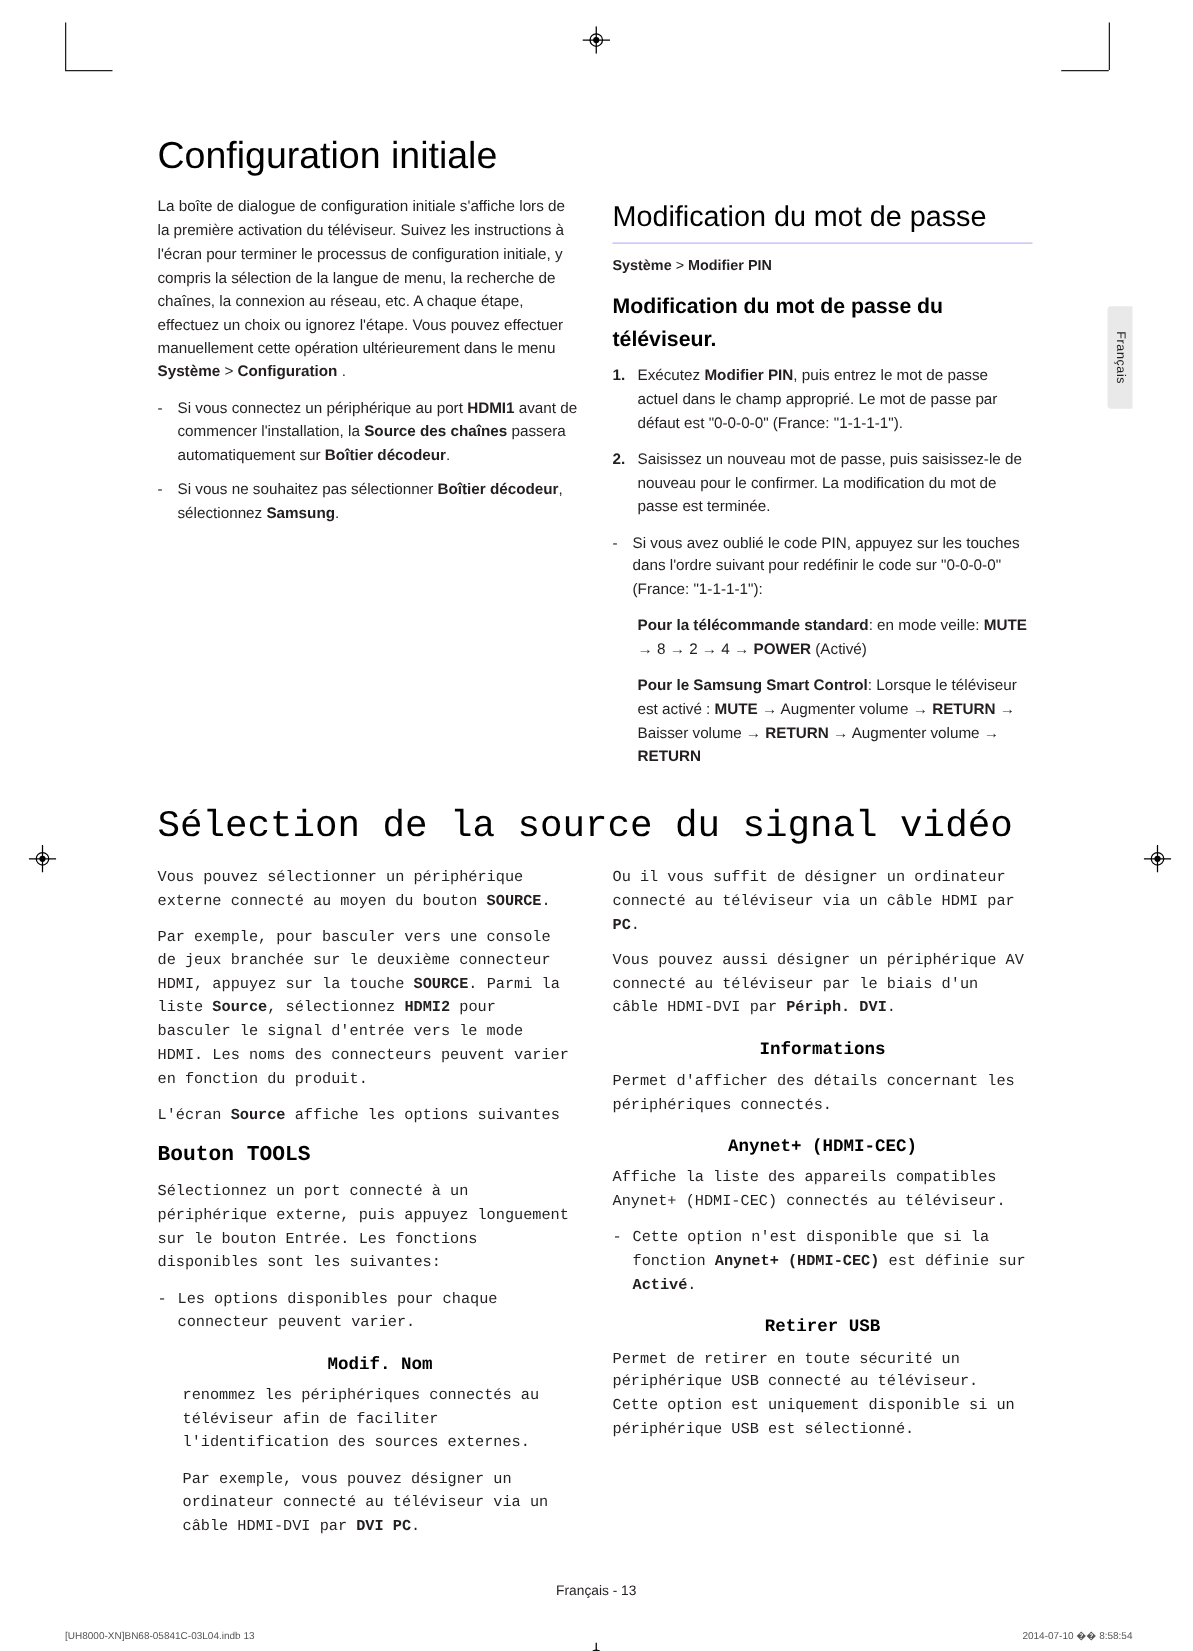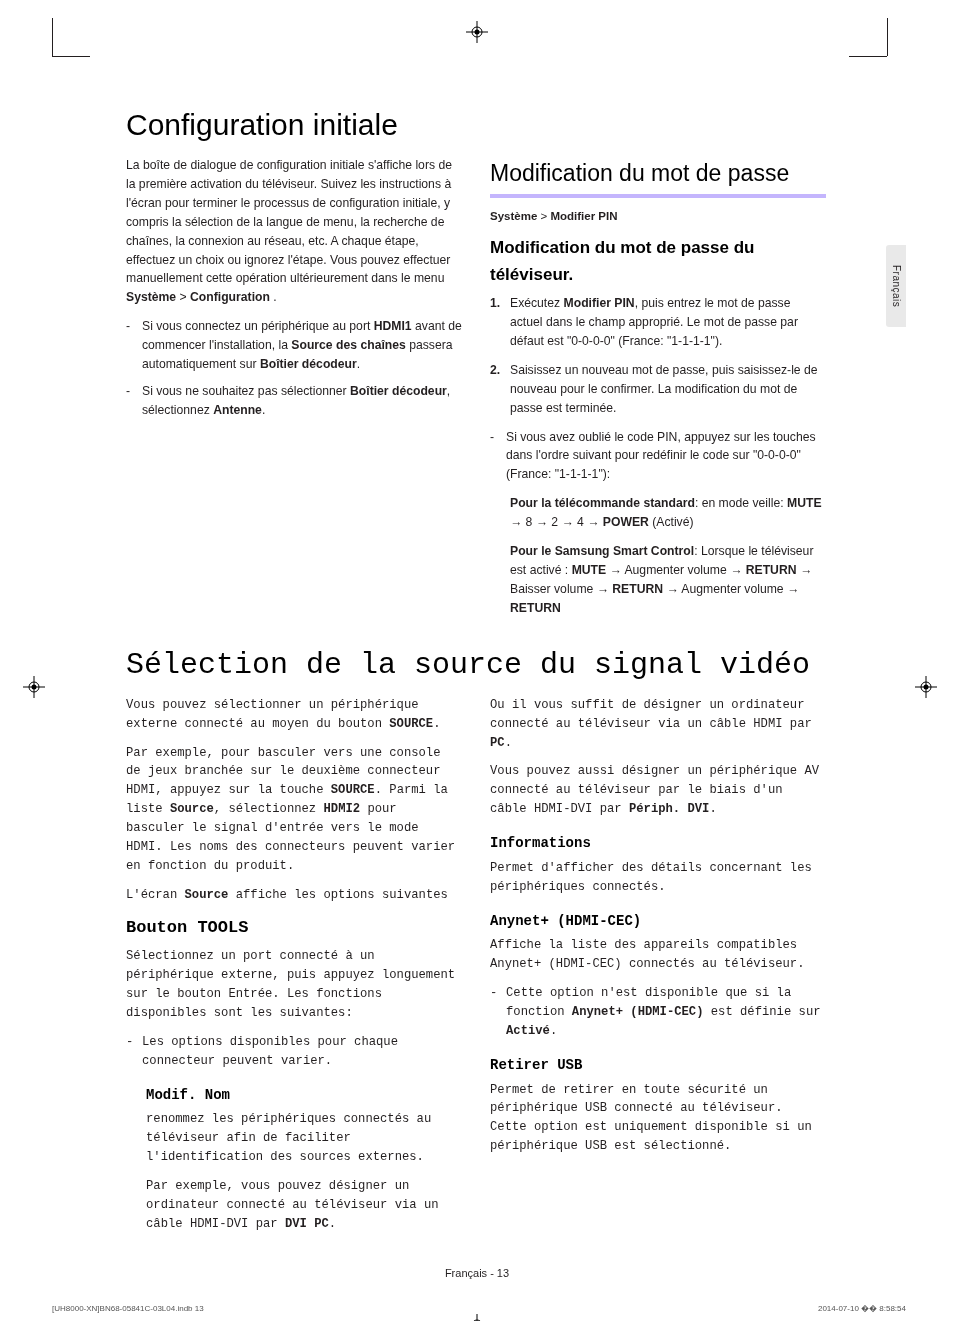--- a/index.html
+++ b/index.html
@@ -90,38 +90,39 @@
   }
   ol.num > li .num-label {
     position: absolute;
     left: -20px;
     font-weight: bold;
   }
 
   h2.uline {
     font-size: 23px;
     font-weight: normal;
-    border-bottom: 4px solid #c4b5fd;
+    border-bottom: 1px solid #c4b5fd;
     padding-bottom: 2px;
     margin: 0 0 10px 0;
     color: #000;
   }
 
   h3.med {
     font-size: 17px;
     font-weight: bold;
     margin: 10px 0 6px 0;
     color: #000;
   }
 
   h4.sml {
     font-size: 14px;
     font-weight: bold;
     margin: 14px 0 4px 0;
     color: #000;
+    text-align: center;
   }
 
   .indent { padding-left: 20px; }
   .indent2 { padding-left: 20px; }
 
   .side-tab {
     position: absolute;
     right: 48px;
     top: 245px;
     width: 20px;
@@ -228,21 +229,21 @@
 
       <div class="col">
         <p>
           <span>La boîte de dialogue de configuration initiale s'affiche lors de la première activation du téléviseur. Suivez les instructions à l'écran pour terminer le processus de configuration initiale, y compris la sélection de la langue de menu, la recherche de chaînes, la connexion au réseau, etc. A chaque étape, effectuez un choix ou ignorez l'étape. Vous pouvez effectuer manuellement cette opération ultérieurement dans le menu </span><span class="bold">Système</span><span> &gt; </span><span class="bold">Configuration</span><span> .</span>
         </p>
         <ul class="dash">
           <li>
             <span>Si vous connectez un périphérique au port </span><span class="bold">HDMI1</span><span> avant de commencer l'installation, la </span><span class="bold">Source des chaînes</span><span> passera automatiquement sur </span><span class="bold">Boîtier décodeur</span><span>.</span>
           </li>
           <li>
-            <span>Si vous ne souhaitez pas sélectionner </span><span class="bold">Boîtier décodeur</span><span>, sélectionnez </span><span class="bold">Antenne</span><span>.</span>
+            <span>Si vous ne souhaitez pas sélectionner </span><span class="bold">Boîtier décodeur</span><span>, sélectionnez </span><span class="bold">Samsung</span><span>.</span>
           </li>
         </ul>
       </div>
 
       <div class="col">
         <h2 class="uline">Modification du mot de passe</h2>
         <p class="breadcrumb">
           <span class="bold">Système</span><span> &gt; </span><span class="bold">Modifier PIN</span>
         </p>
         <h3 class="med">Modification du mot de passe du téléviseur.</h3>

